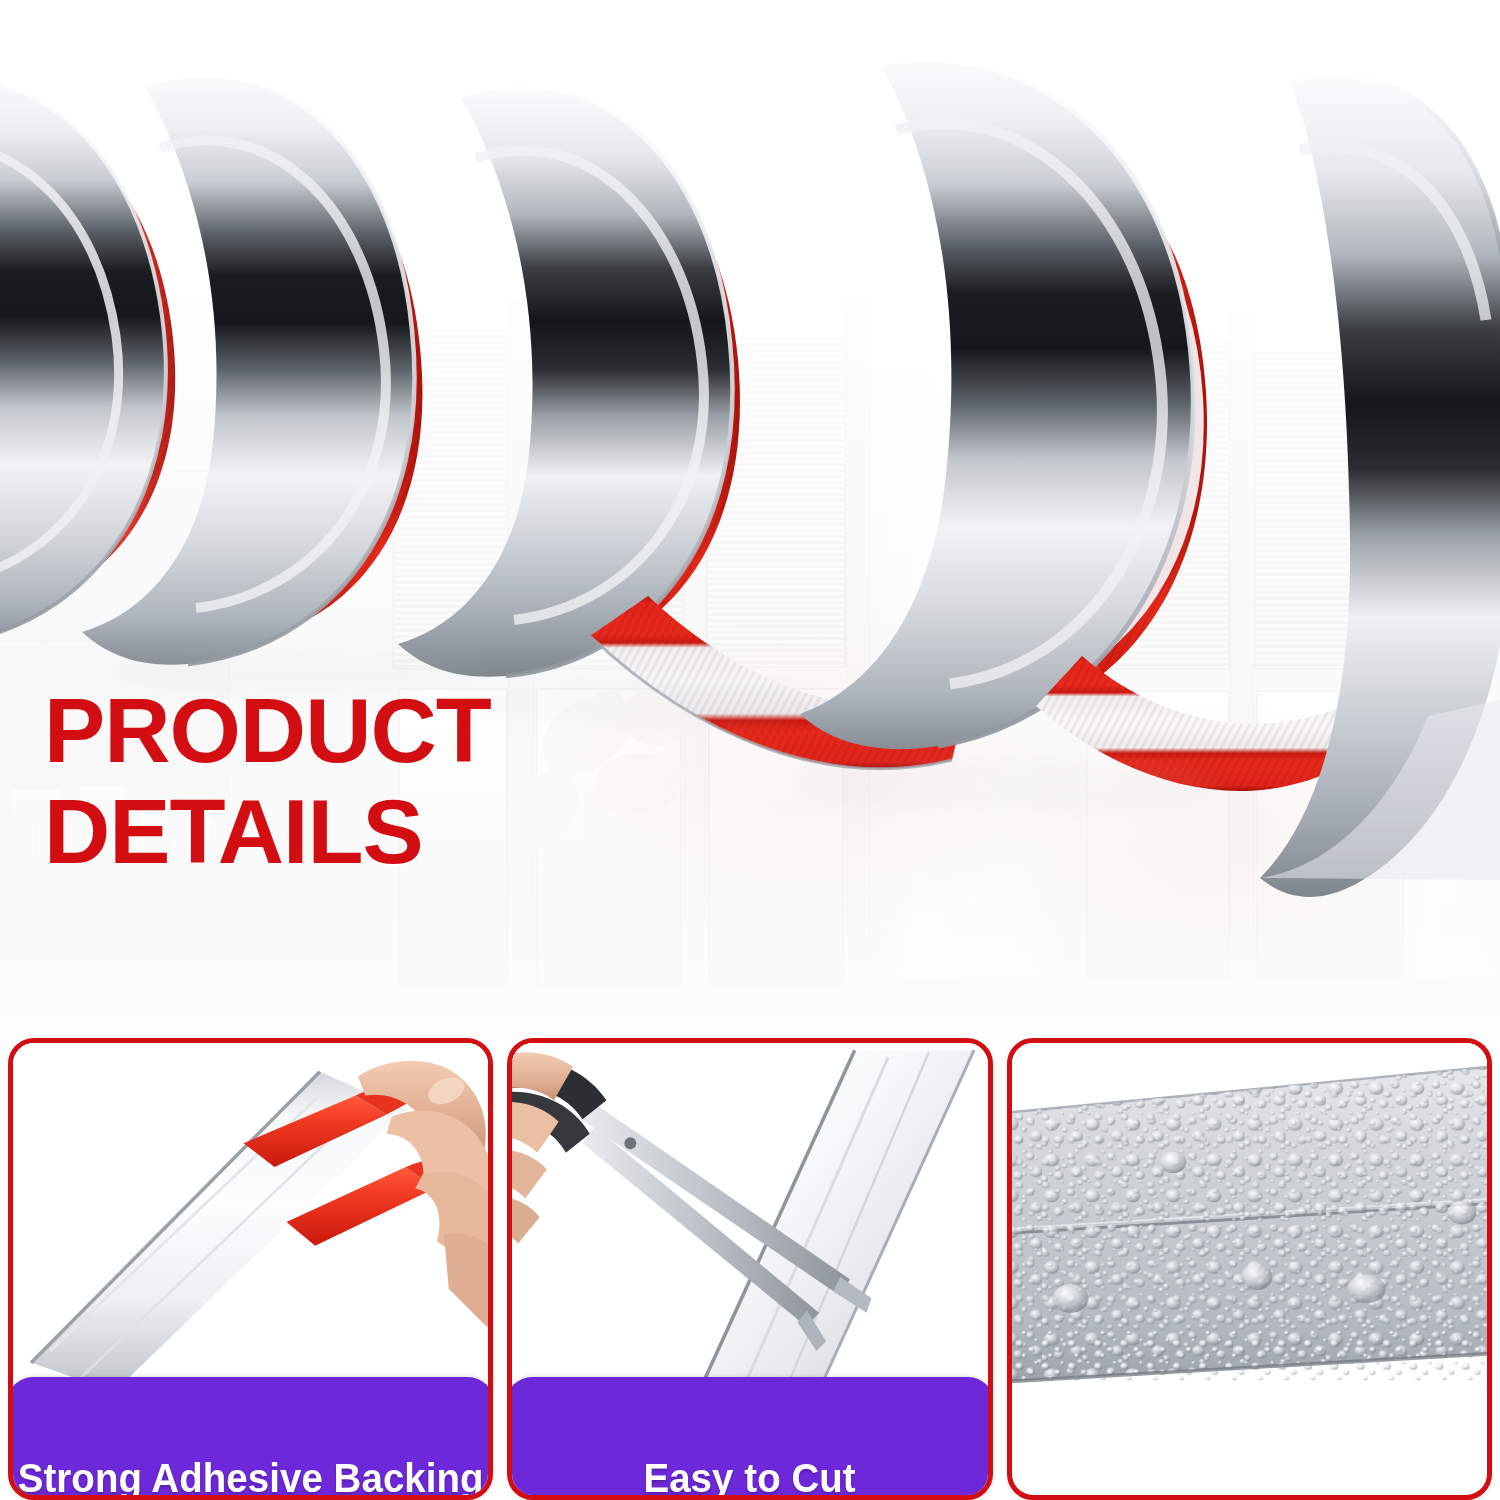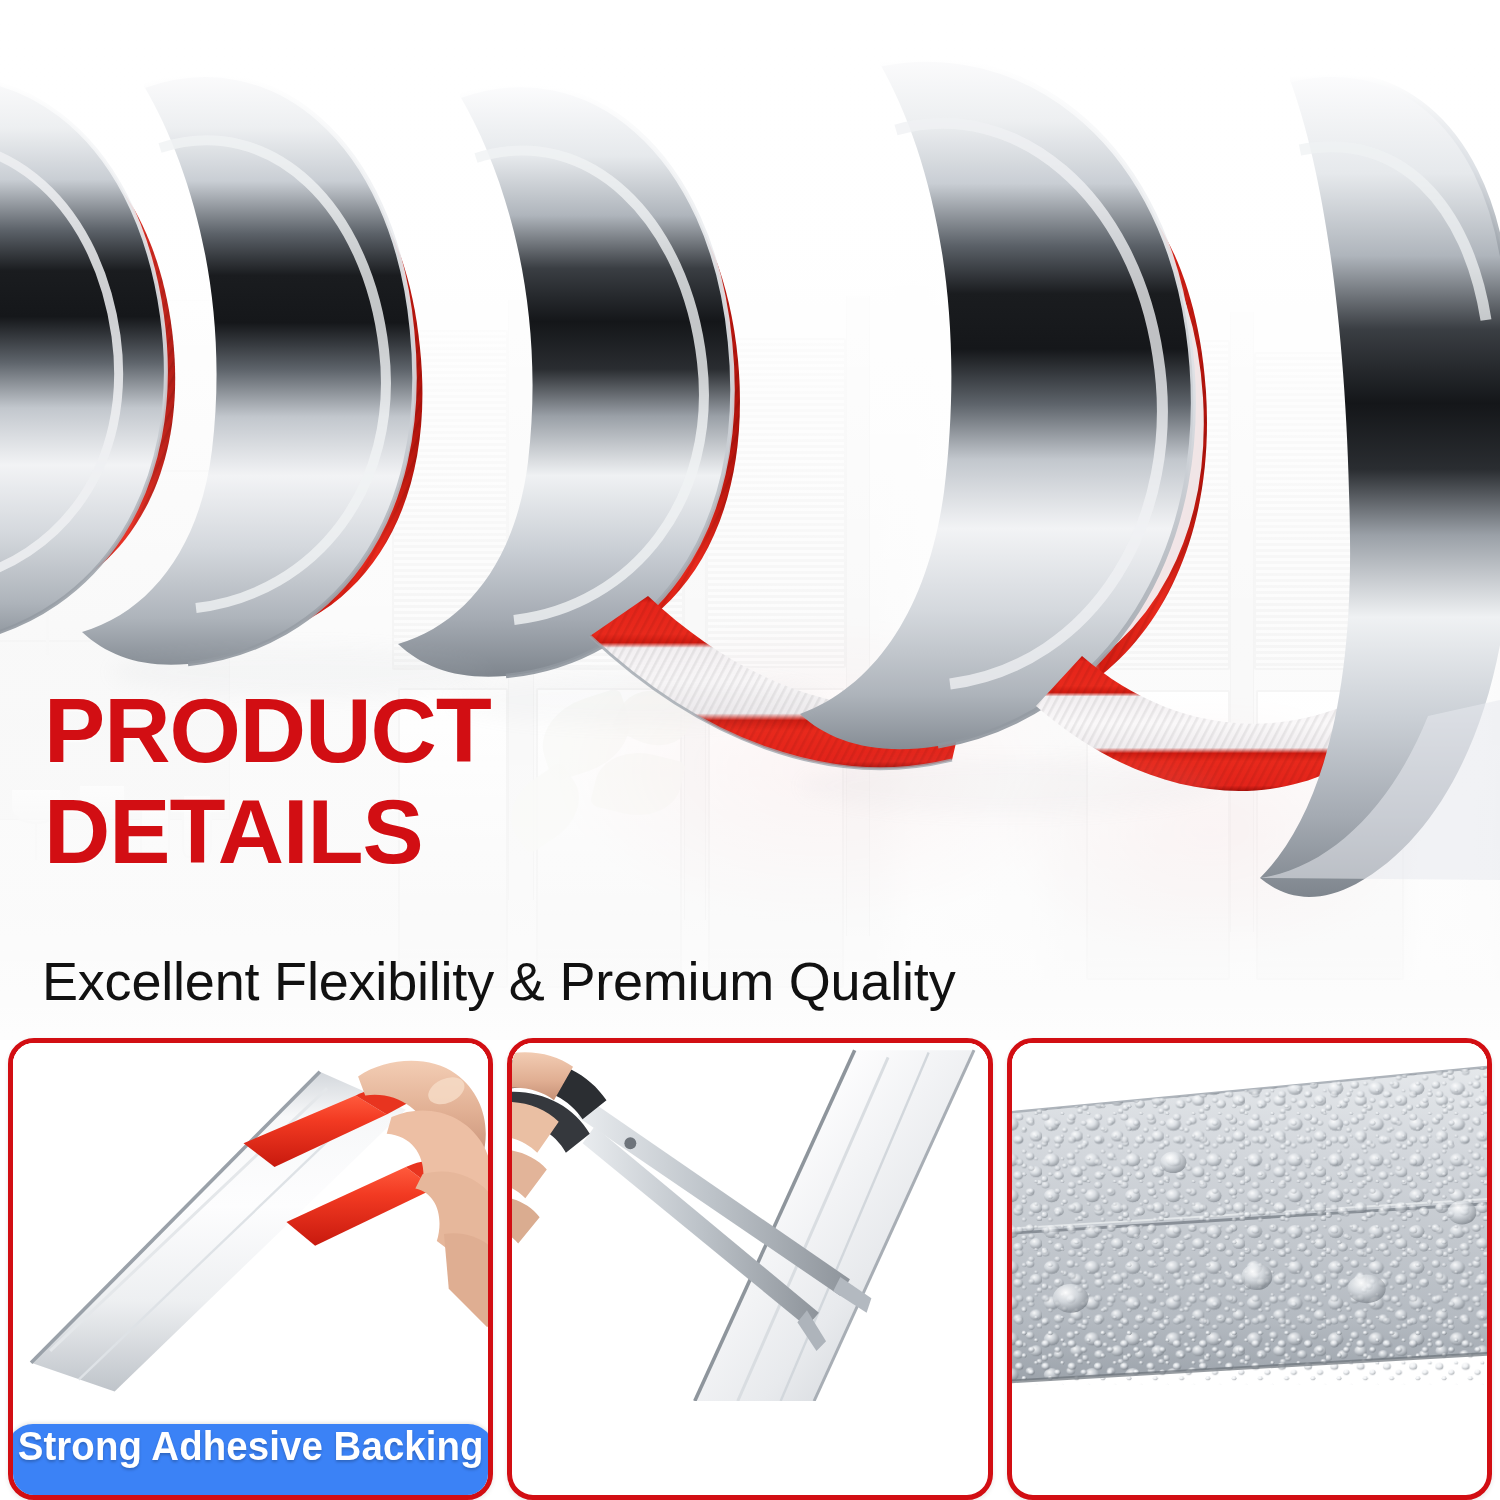--- a/index.html
+++ b/index.html
@@ -189,25 +189,25 @@
     position: absolute;
     left: 0; top: 0; right: 0;
     bottom: 94px;
     background: #ffffff;
     overflow: hidden;
   }
   .panel-caption {
     position: absolute;
     left: -6px; right: -6px;
     bottom: -6px;
-    height: 77px;
-    background: #3b82f6;
+    height: 124px;
+    background: #6d28d9;
     border-radius: 26px;
     display: flex;
-    align-items: flex-start;
+    align-items: flex-end;
     justify-content: center;
     box-shadow: 0 -1px 4px rgba(0,0,0,0.12);
   }
   .panel-caption span {
     font-family: "Liberation Sans", sans-serif;
     font-weight: bold;
     font-size: 40px;
     color: #ffffff;
     letter-spacing: 0.1px;
     text-shadow: 0 2px 3px rgba(0,0,0,0.22);
@@ -431,21 +431,20 @@
       <ellipse cx="640" cy="700" rx="190" ry="26" fill="#B9BDC2" opacity="0.22" filter="url(#softshadow)"></ellipse>
       <ellipse cx="1010" cy="786" rx="210" ry="28" fill="#B9BDC2" opacity="0.22" filter="url(#softshadow)"></ellipse>
     </svg>
   </div>
 
   <div class="headline">
     <span class="line line1">PRODUCT</span>
     <span class="line line2">DETAILS</span>
   </div>
 
-  <div class="subhead">Excellent Flexibility &amp; Premium Quality</div>
 
   <div class="panels">
 
     <div class="panel">
       <div class="panel-photo">
         <svg viewBox="0 0 484 300" preserveAspectRatio="xMidYMid slice" xmlns="http://www.w3.org/2000/svg">
           <defs>
             <linearGradient id="p1chrome" x1="0" y1="0" x2="0" y2="1">
               <stop offset="0%" stop-color="#D3D7DC"></stop>
               <stop offset="14%" stop-color="#F7F8F9"></stop>
@@ -528,20 +527,23 @@
           <circle cx="142" cy="84" r="5" fill="#6E747B"></circle>
 
           <path d="M 28,18 C 62,6 102,18 122,48 L 102,64 C 88,42 58,32 34,40 Z" fill="#2B2E32"></path>
           <path d="M 22,44 C 56,34 92,48 108,76 L 88,92 C 76,70 48,60 26,66 Z" fill="#35383D"></path>
 
           <path d="M 4,24 C 30,4 70,2 94,20 L 78,48 C 60,34 32,34 12,48 Z" fill="url(#p2skin2)"></path>
           <path d="M 2,60 C 26,44 62,46 82,66 L 64,92 C 48,76 24,74 6,86 Z" fill="#EABFA3"></path>
           <path d="M 4,96 C 26,84 56,88 72,106 L 54,130 C 40,116 22,114 8,122 Z" fill="#E2B499"></path>
           <path d="M 10,132 C 30,124 54,130 66,146 L 48,168 C 38,156 22,152 12,158 Z" fill="#DAAC90"></path>
         </svg>
+      </div>
+      <div class="panel-caption">
+        <span>Easy to Cut</span>
       </div>
     </div>
 
     <div class="panel">
       <div class="panel-photo">
         <svg viewBox="0 0 484 300" preserveAspectRatio="xMidYMid slice" xmlns="http://www.w3.org/2000/svg">
           <defs>
             <linearGradient id="p3chrome" x1="0" y1="0" x2="0" y2="1">
               <stop offset="0%" stop-color="#E6E9EC"></stop>
               <stop offset="26%" stop-color="#D4D8DD"></stop>

